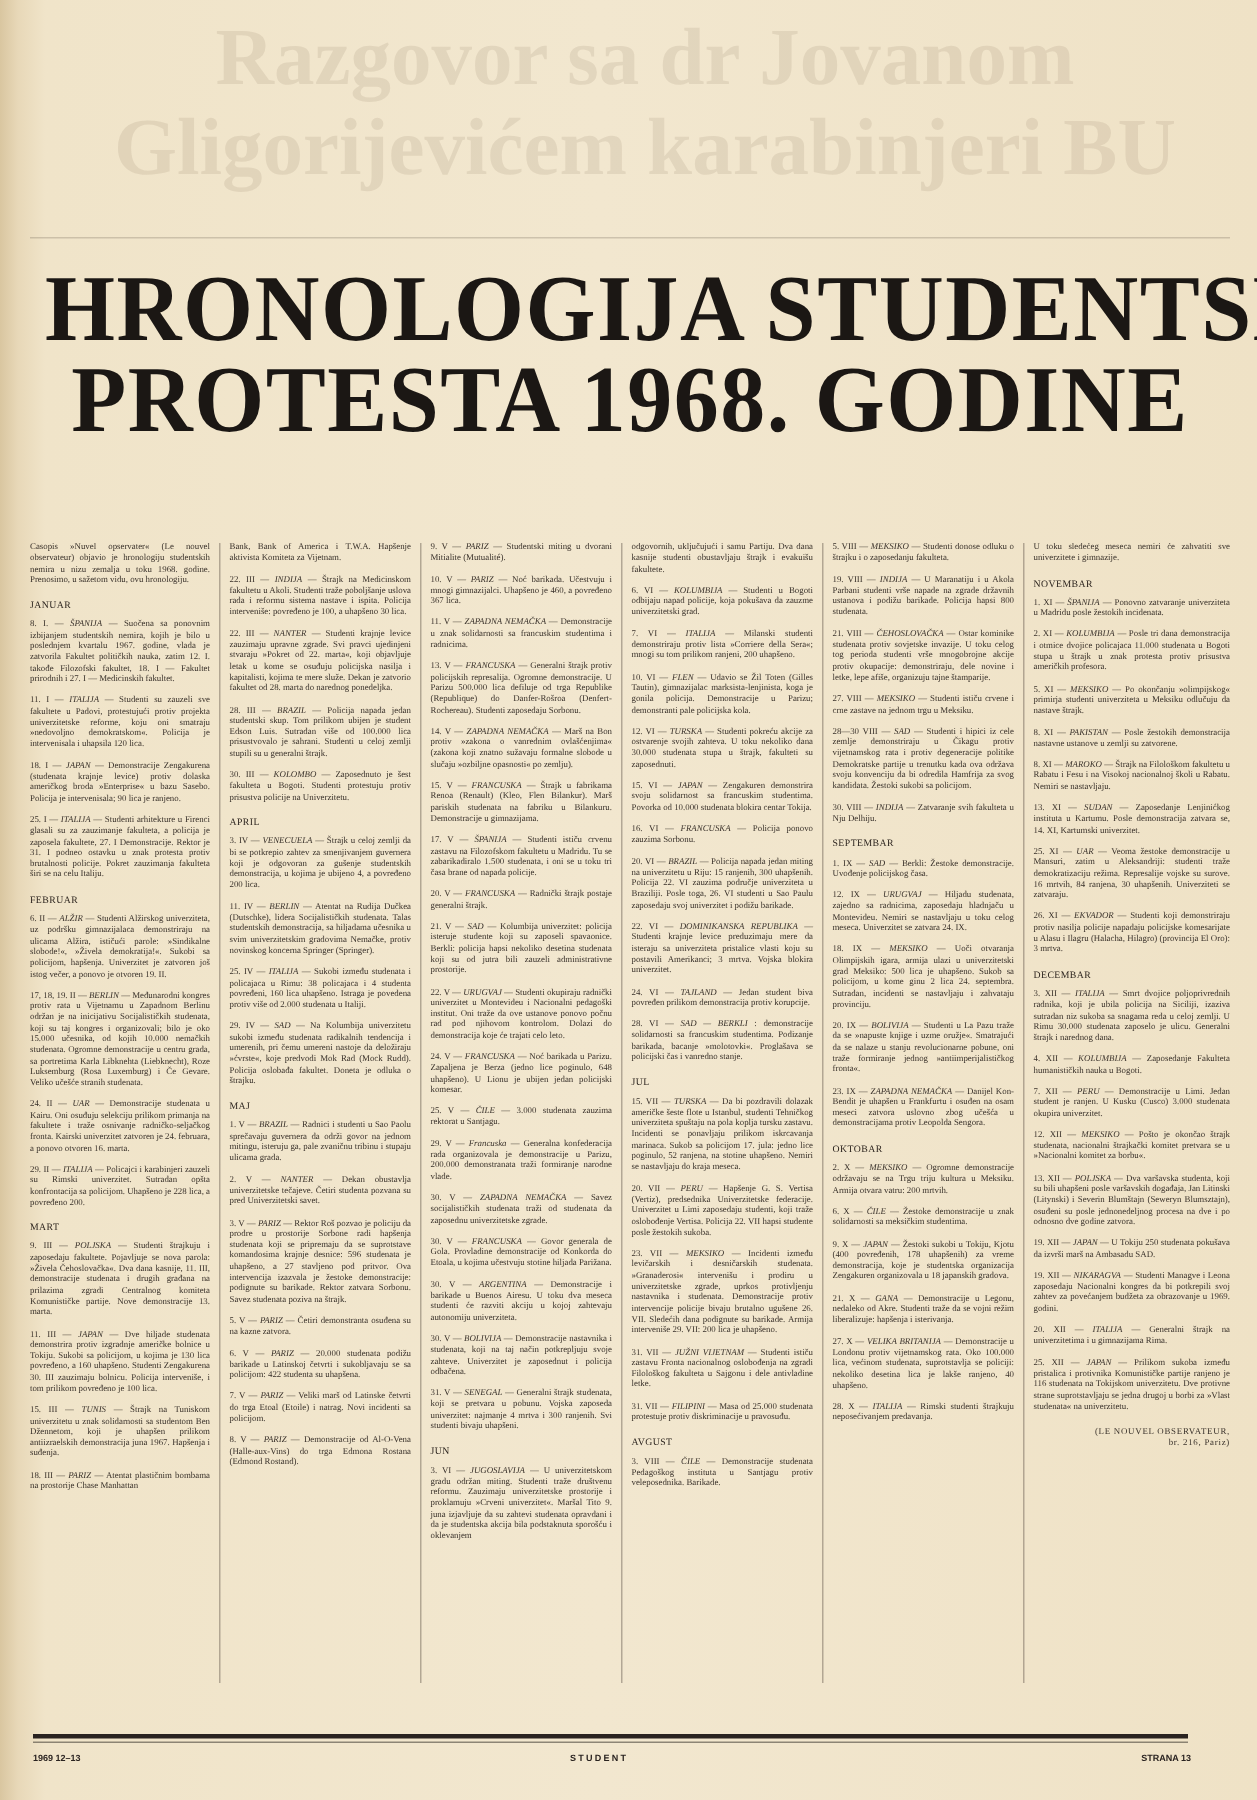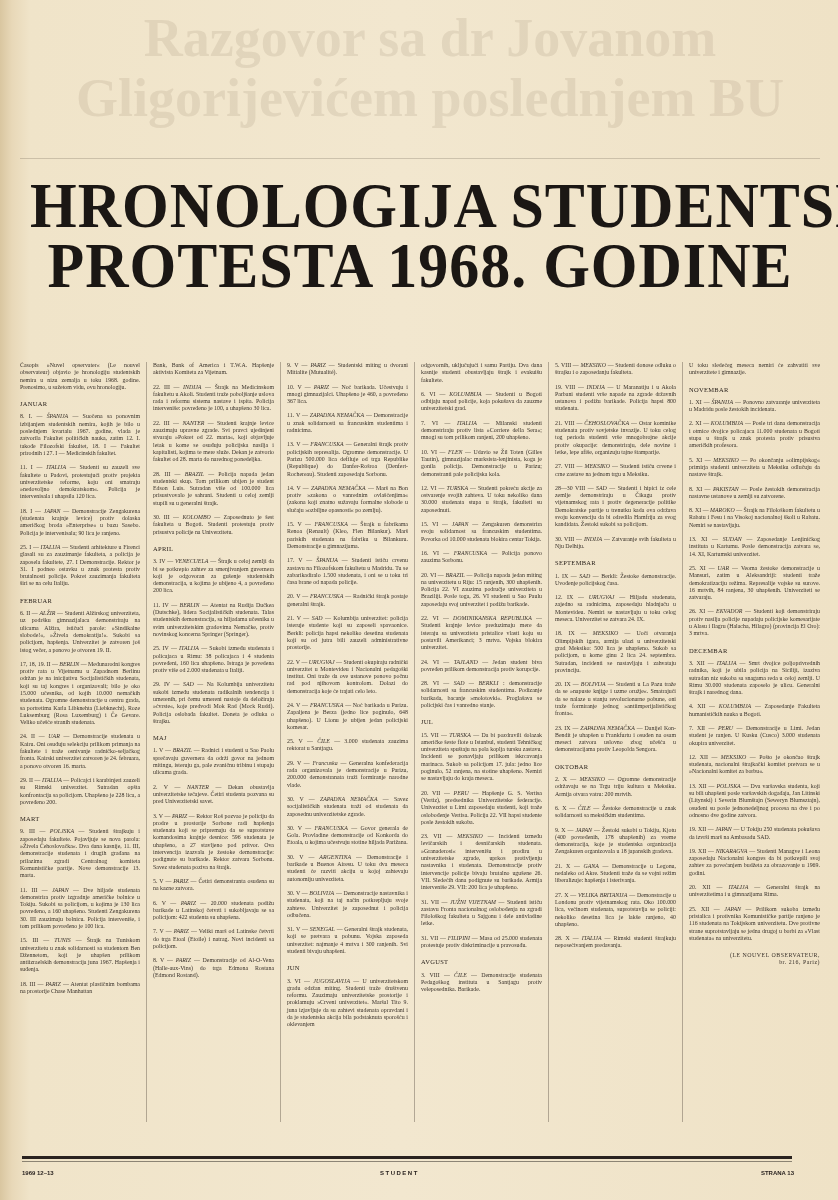--- a/index.html
+++ b/index.html
@@ -56,21 +56,21 @@
   .foot.left { left:22px; }
   .foot.center { left:380px; letter-spacing:1.5px; }
   .foot.right { right:44px; }
 </style>
 </head>
 <body>
 
 <div class="page">
   <div class="bleed">
     <div>Razgovor sa dr Jovanom</div>
-    <div>Gligorijevićem poslednjem BU</div>
+    <div>Gligorijevićem karabinjeri BU</div>
   </div>
   <div class="topline"></div>
   <h1 class="headline" style="margin:0;">
     <div>HRONOLOGIJA STUDENTSKIH</div>
     <div>PROTESTA 1968. GODINE</div>
   </h1>
 
   <div class="cols" id="cols">
       <div class="col" style="width: 128px;">
         <p class="entry intro">Časopis »Nuvel opservater« (Le nouvel observateur) objavio je hronologiju studentskih nemira u nizu zemalja u toku 1968. godine. Prenosimo, u sažetom vidu, ovu hronologiju.</p>

